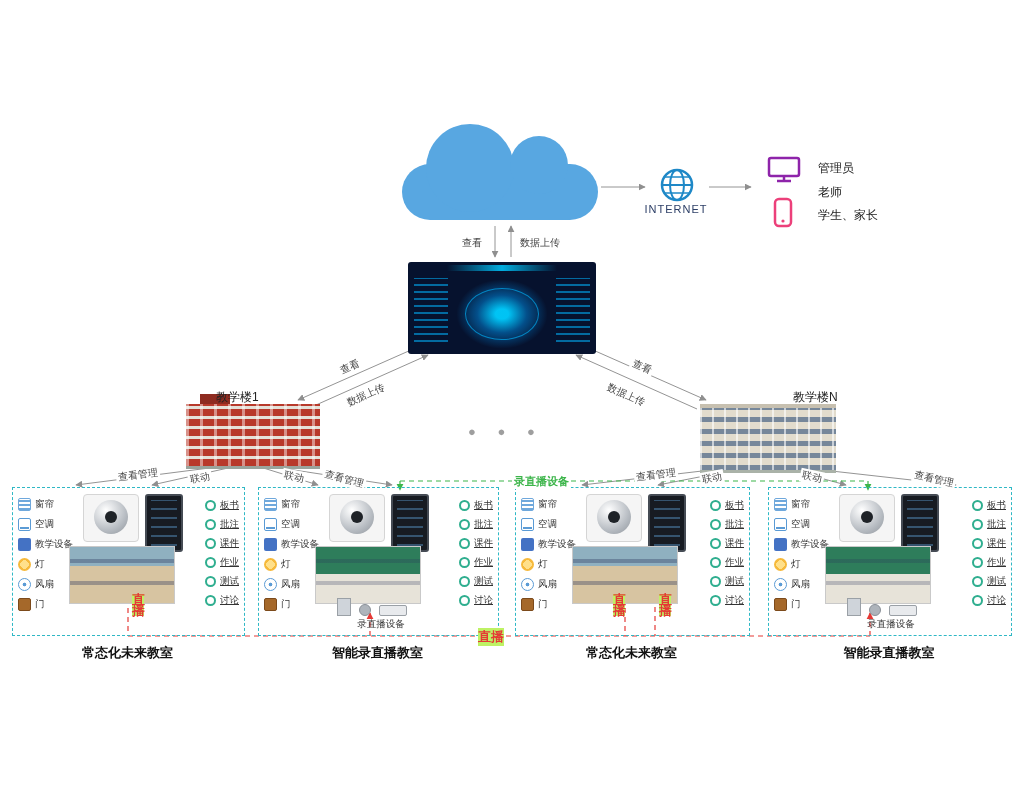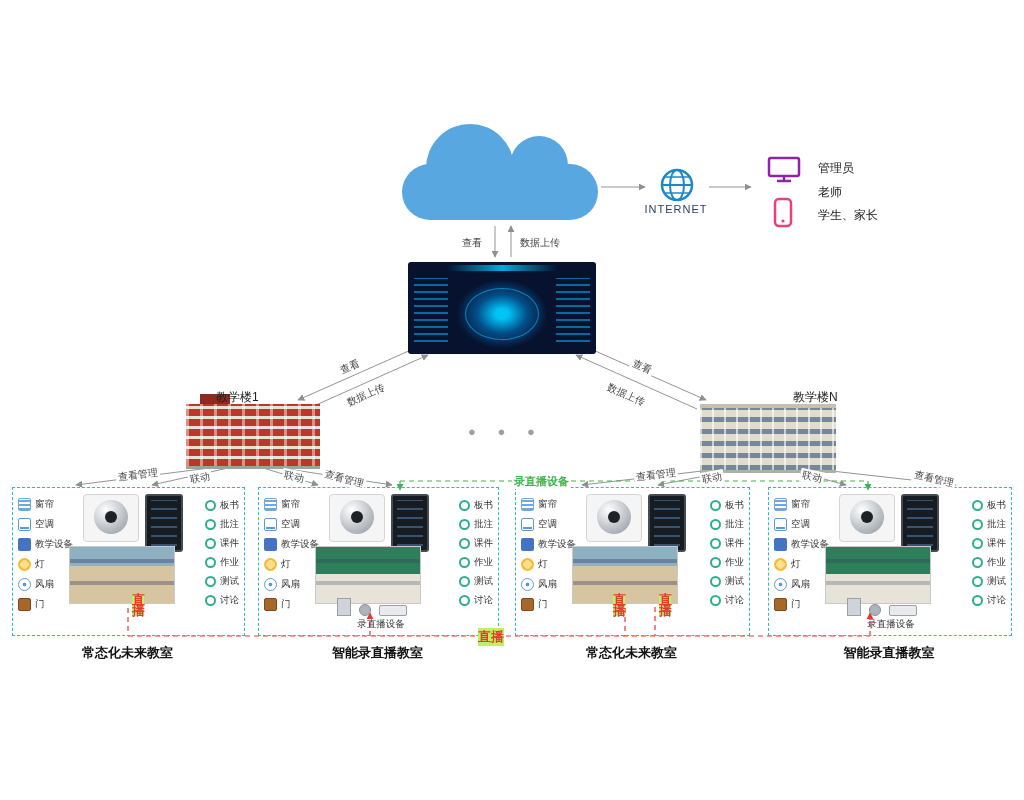--- a/index.html
+++ b/index.html
@@ -57,21 +57,21 @@
   
   .panel{position:absolute;border:1px dashed #2fb8c5;}
   .p1{left:12px;top:487px;width:231px;height:147px;}
   .p2{left:258px;top:487px;width:239px;height:147px;}
   .p3{left:515px;top:487px;width:233px;height:147px;}
   .p4{left:768px;top:487px;width:242px;height:147px;}
 
   .dev-list{position:absolute;left:5px;top:6px;}
   .feat-list{position:absolute;right:5px;top:8px;}
   .row{display:flex;align-items:center;gap:4px;height:20px;font-size:9.5px;color:#333;white-space:nowrap;}
-  .feat-list .row{height:19px;}
+  .feat-list .row{height:19px;text-decoration:underline;}
   .ic{width:13px;height:13px;border-radius:2px;flex:none;box-sizing:border-box;}
   .ic-curtain{background:repeating-linear-gradient(0deg,#6fa8dc 0 2px,#fff 2px 4px);border:1px solid #6fa8dc;}
   .ic-ac{background:#fff;border:1px solid #5b9bd5;background-image:linear-gradient(#5b9bd5,#5b9bd5);
          background-size:9px 2px;background-position:center 8px;background-repeat:no-repeat;}
   .ic-dev{background:#4472c4;}
   .ic-light{background:radial-gradient(circle,#ffe08a 0 45%,#f6b93b 46%);border-radius:50%;}
   .ic-fan{background:#fff;border:1px solid #5b9bd5;border-radius:50%;
           background-image:radial-gradient(circle,#5b9bd5 0 25%,transparent 26%);}
   .ic-door{background:#a5682a;border:1px solid #7c4a1b;}
   .fic{width:11px;height:11px;border-radius:50%;border:2px solid #2fae8f;background:#fff;flex:none;box-sizing:border-box;}

